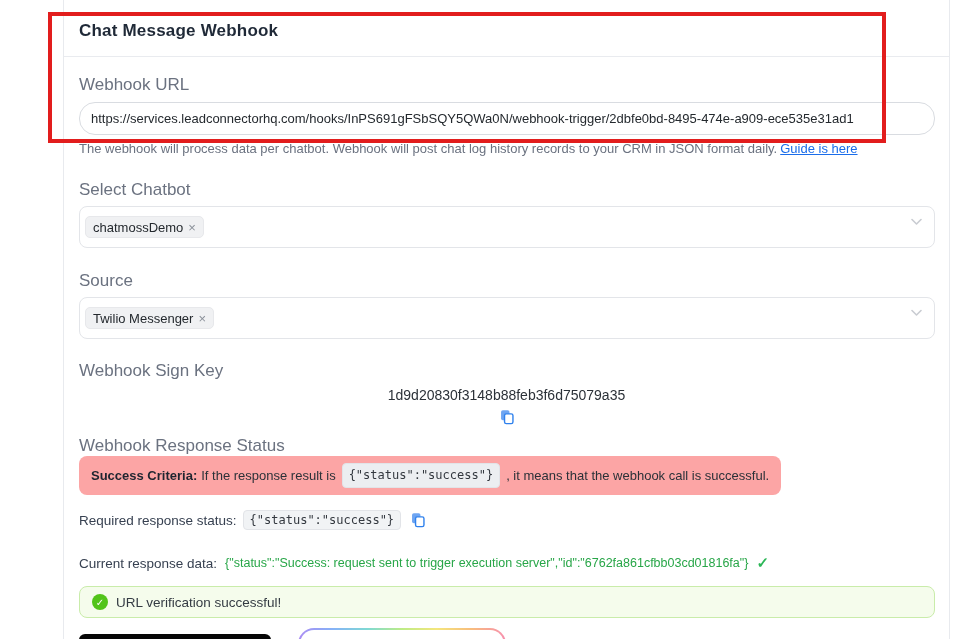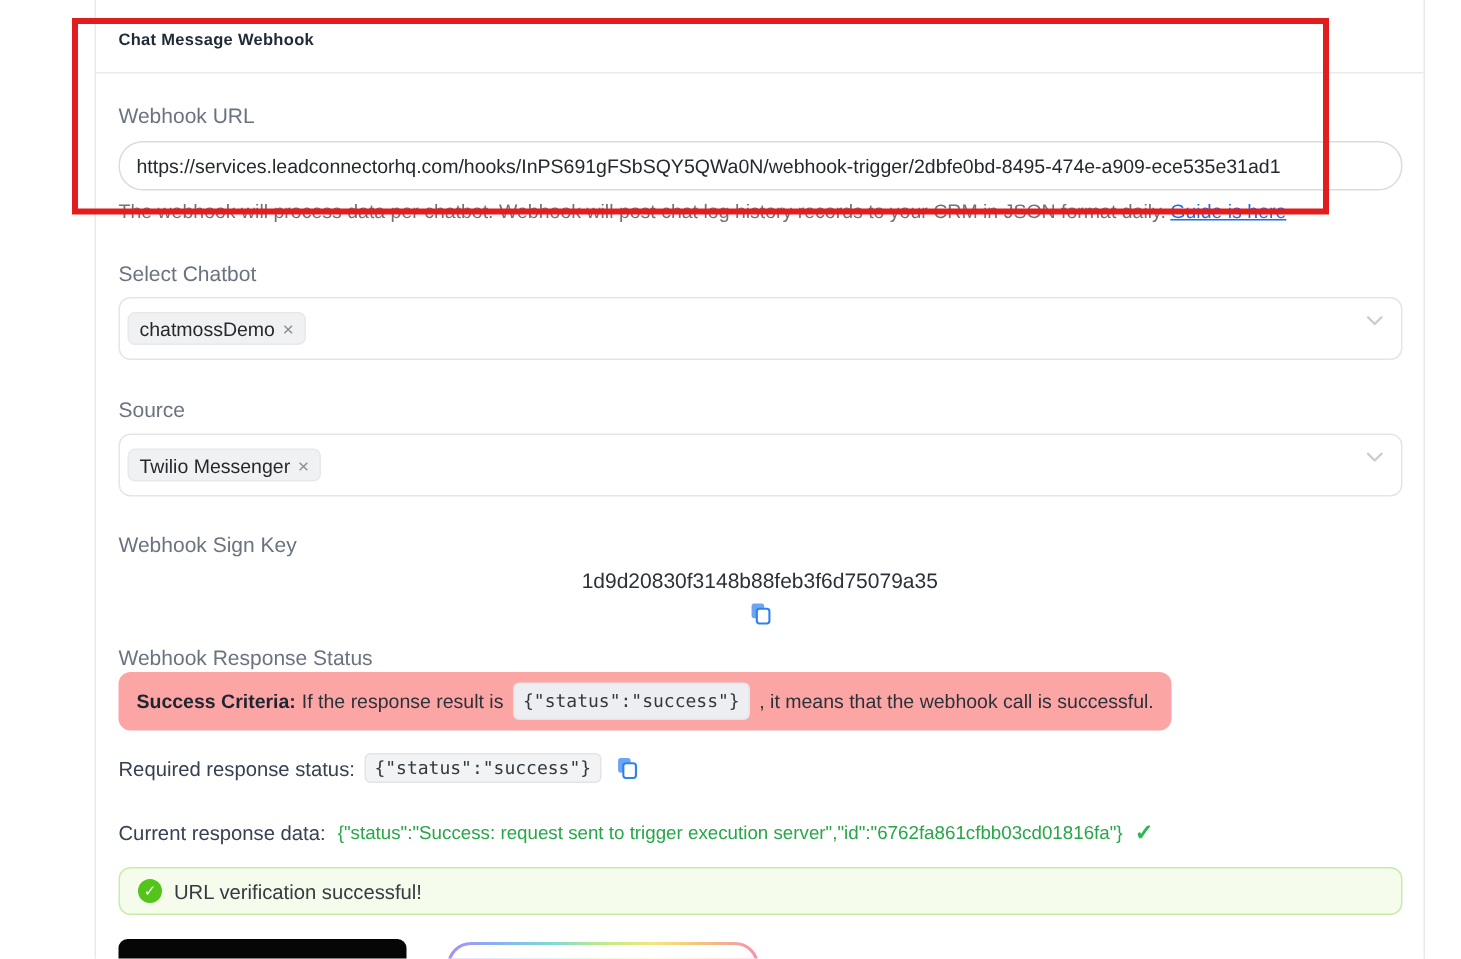--- a/index.html
+++ b/index.html
@@ -15,29 +15,29 @@
   .card {
     position: absolute;
     left: 63px; top: 0;
     width: 887px; height: 700px;
     background: #ffffff;
     border-left: 1px solid #e8eaee;
     border-right: 1px solid #e8eaee;
   }
   .card-header { padding: 21px 15px 15px 15px; }
   .card-title {
-    font-size: 11px; font-weight: 700;
+    font-size: 17px; font-weight: 700;
     color: #1f2937; letter-spacing: .2px;
   }
   .divider { height: 1px; background: #e9ebef; width: 100%; }
 
   .content { padding: 0 15px; }
 
   .field-label {
-    font-size: 14px; color: #6b7280;
+    font-size: 17px; color: #6b7280;
     line-height: 18px;
   }
   .lbl-url   { margin-top: 19px; }
   .lbl-bot   { margin-top: 23px; }
   .lbl-src   { margin-top: 24px; }
   .lbl-key   { margin-top: 23px; }
   .lbl-resp  { margin-top: 12px; }
 
   .url-input {
     margin-top: 8px;

